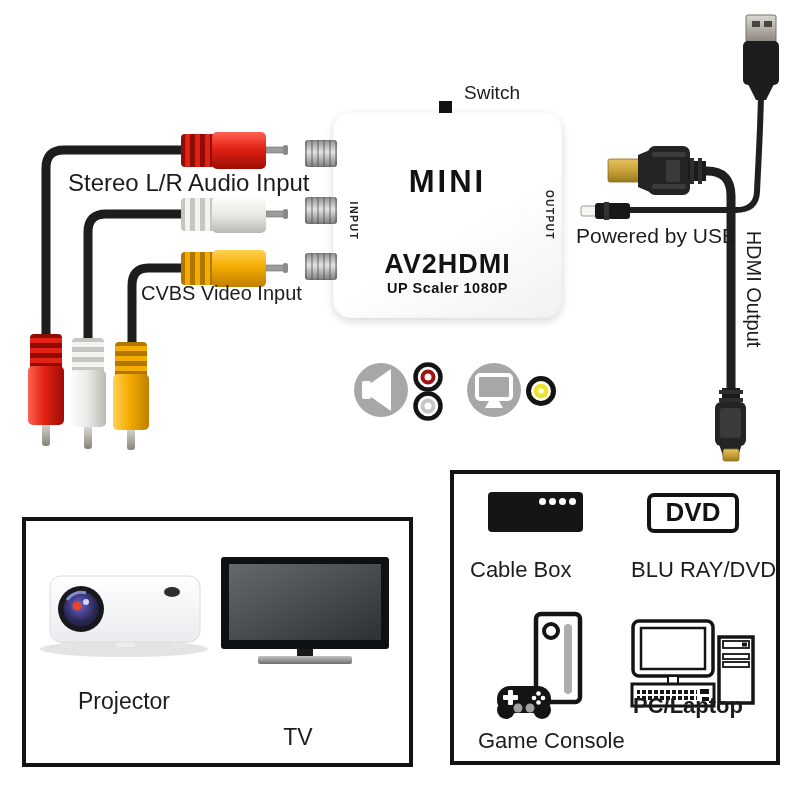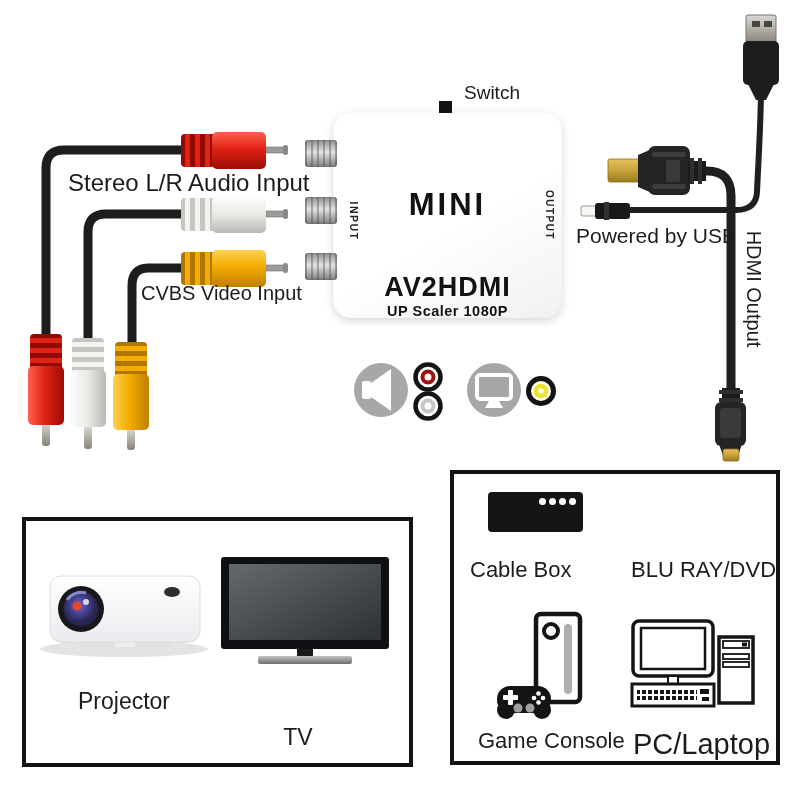--- a/index.html
+++ b/index.html
@@ -4,21 +4,21 @@
 <style>
   html,body{margin:0;padding:0;background:#fff;}
   .canvas{position:relative;width:800px;height:800px;background:#ffffff;overflow:hidden;
           font-family:"Liberation Sans",sans-serif;color:#1c1c1c;}
   .label{position:absolute;color:#1c1c1c;font-weight:500;white-space:nowrap;}
   .svg-layer{position:absolute;left:0;top:0;z-index:0;}
   
   .device{position:absolute;left:333px;top:112px;width:229px;height:206px;z-index:1;
           background:linear-gradient(150deg,#ffffff 55%,#f0f1f3);
           border-radius:18px;box-shadow:0 3px 9px rgba(0,0,0,.16), inset 0 0 2px #ececec;}
-  .device-text{position:absolute;left:333px;width:229px;text-align:center;z-index:3;color:#121212;margin-top:23px;}
+  .device-text{position:absolute;left:333px;width:229px;text-align:center;z-index:3;color:#121212;}
   .brand{top:164px;font-size:31px;font-weight:800;letter-spacing:3px;}
   .model{top:249px;font-size:27px;font-weight:700;letter-spacing:1px;}
   .subtitle{top:280px;font-size:14.5px;font-weight:700;letter-spacing:.5px;}
   .vtext{position:absolute;z-index:3;font-weight:700;white-space:nowrap;color:#222;
          transform:translate(-50%,-50%) rotate(90deg);}
   .rca-jack{position:absolute;left:305px;width:32px;height:27px;z-index:2;border-radius:3px;
             background:
               repeating-linear-gradient(90deg,rgba(60,60,60,.35) 0 2px,rgba(255,255,255,0) 2px 6px),
               linear-gradient(180deg,#8f8f8f,#e3e3e3 45%,#7f7f7f);
             box-shadow:inset 0 0 2px #555;}
@@ -307,18 +307,19 @@
 
   <div class="legend-box box-sources"></div>
   <div class="cablebox-icon">
     <div class="cablebox-dots">
         <span></span>
         <span></span>
         <span></span>
         <span></span>
       </div>
   </div>
+  <div class="dvd-badge">DVD</div>
   <div class="label" style="left:631px;top:557px;font-size:22px;z-index:3;">BLU RAY/DVD</div>
   <div class="label" style="left:470px;top:557px;font-size:22px;z-index:3;">Cable Box</div>
   <div class="label" style="left:470px;top:728px;font-size:22px;z-index:3;margin-left:8px;">Game Console</div>
-  <div class="label" style="left:633px;top:728px;font-size:29px;z-index:3;">PC/Laptop</div>
+  <div class="label" style="left:633px;top:693px;font-size:22px;z-index:3;font-weight:bold;">PC/Laptop</div>
 
 </div>
 
 </body></html>

